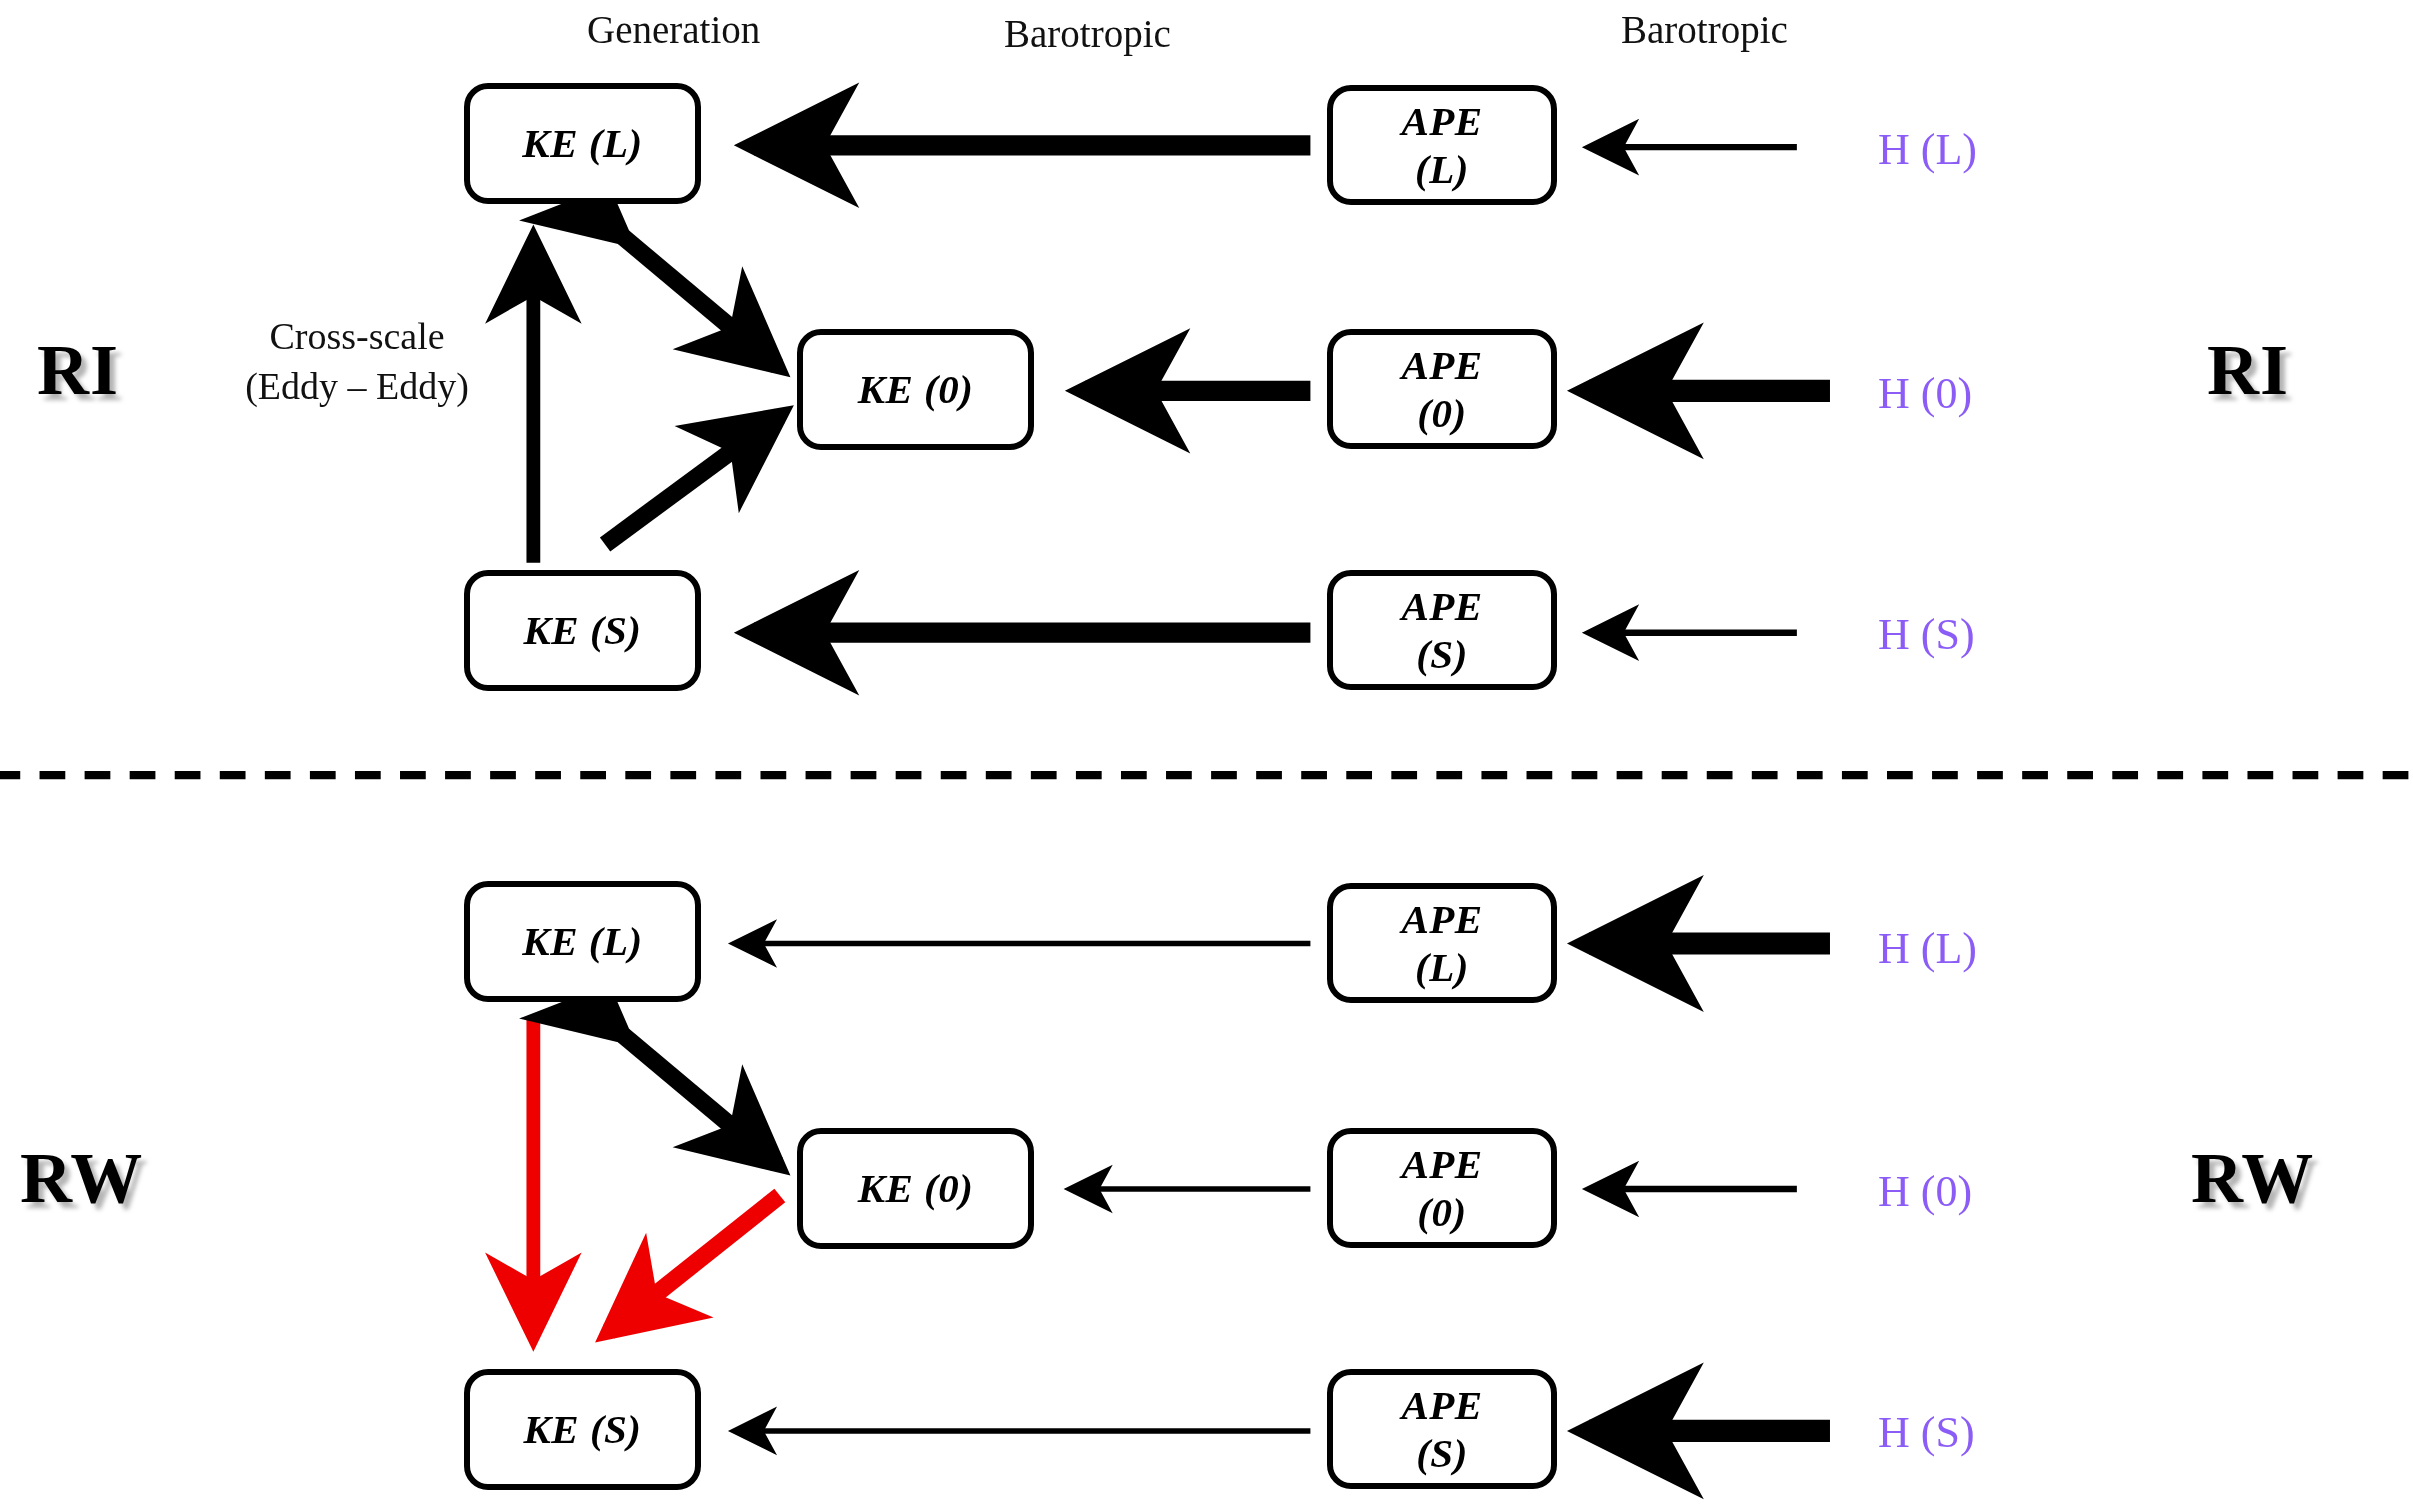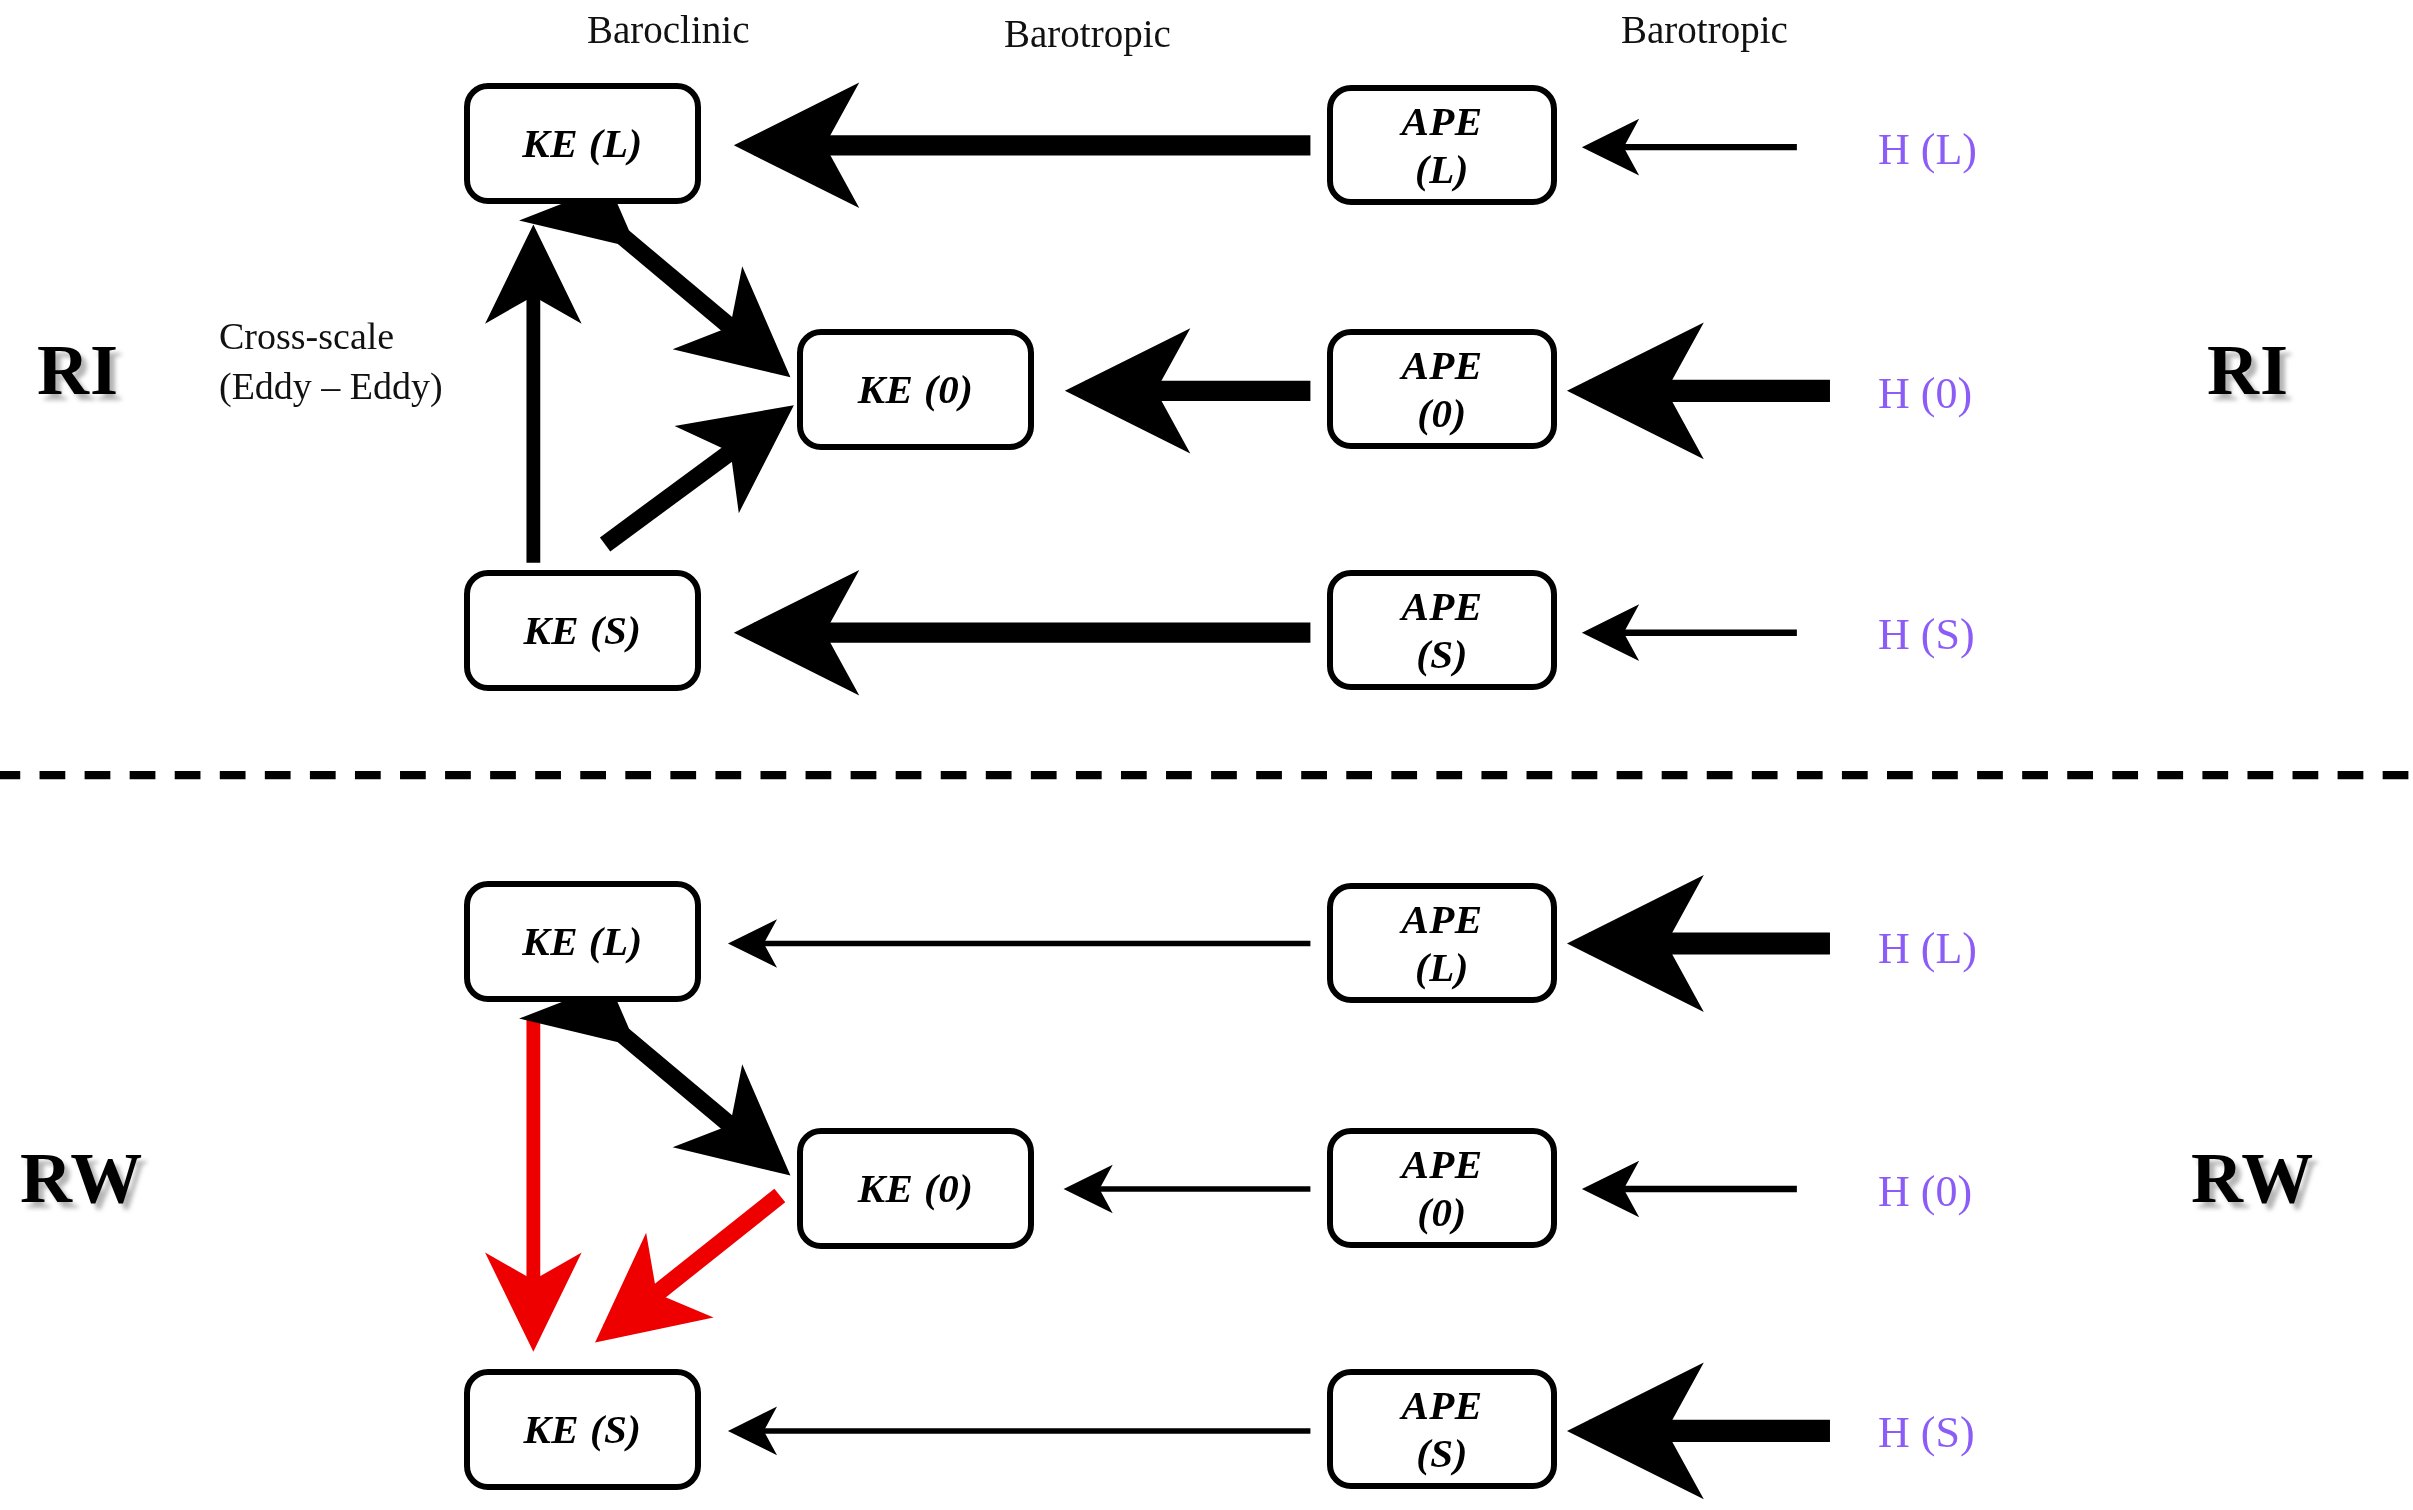--- a/index.html
+++ b/index.html
@@ -61,32 +61,32 @@
     font-weight: bold;
     color: #000000;
     white-space: nowrap;
     text-shadow: 5.5px 5.5px 4.6px rgba(120,120,120,0.55);
     letter-spacing: 0.9px;
   }
   .side-note {
     position: absolute;
     font-size: 38px;
     color: #111111;
-    text-align: left;
+    text-align: center;
     line-height: 1.32;
     white-space: pre-line;
     font-weight: normal;
   }
 </style>
 </head>
 <body>
 
 <div id="stage">
 
-  <div class="col-head" style="left:587px; top:7.4px;">Baroclinic</div>
+  <div class="col-head" style="left:587px; top:7.4px;">Generation</div>
   <div class="col-head" style="left:1004px; top:11px;">Barotropic</div>
   <div class="col-head" style="left:1621px; top:7.4px;">Barotropic</div>
 
   <div class="side-note" style="left:219px; top:311px; width:276px;">Cross-scale
 (Eddy – Eddy)</div>
 
   <div class="regime-label" style="left:37px; top:329px;">RI</div>
   <div class="regime-label" style="left:2207px; top:329px;">RI</div>
   <div class="regime-label" style="left:20px; top:1137px;">RW</div>
   <div class="regime-label" style="left:2191px; top:1137px;">RW</div>

